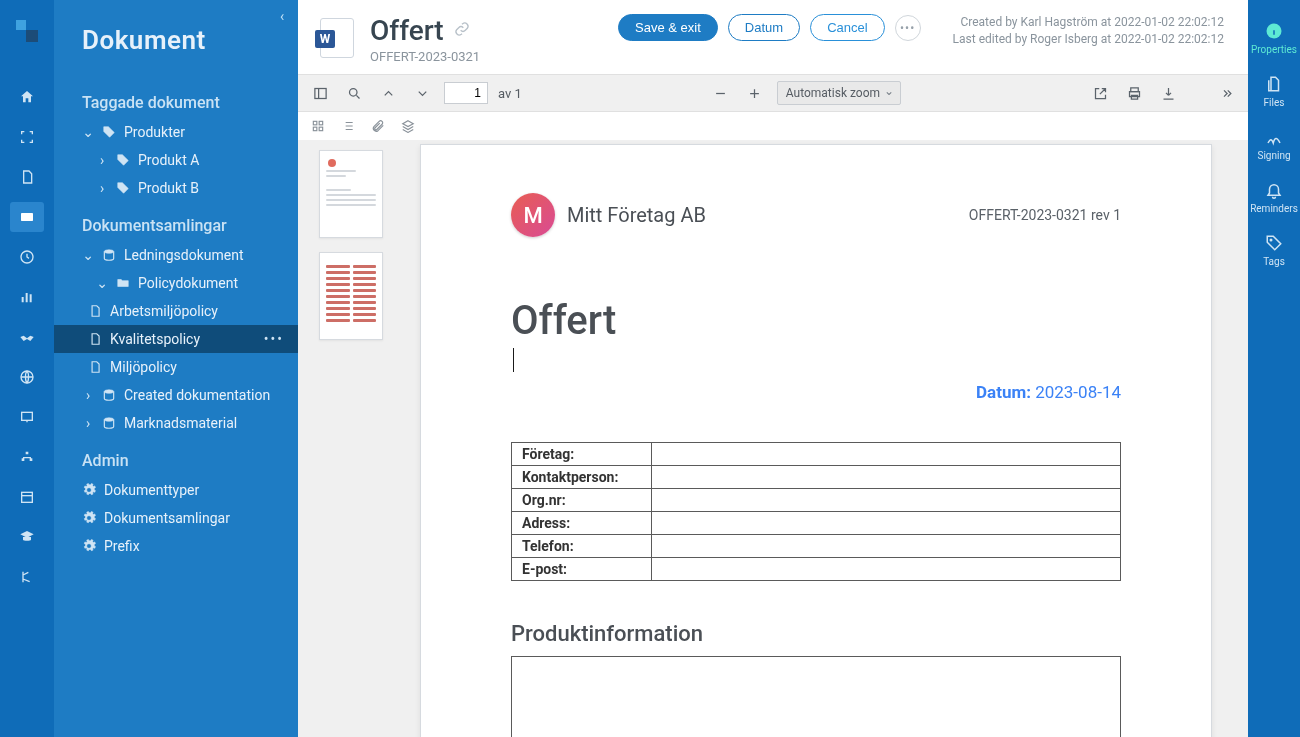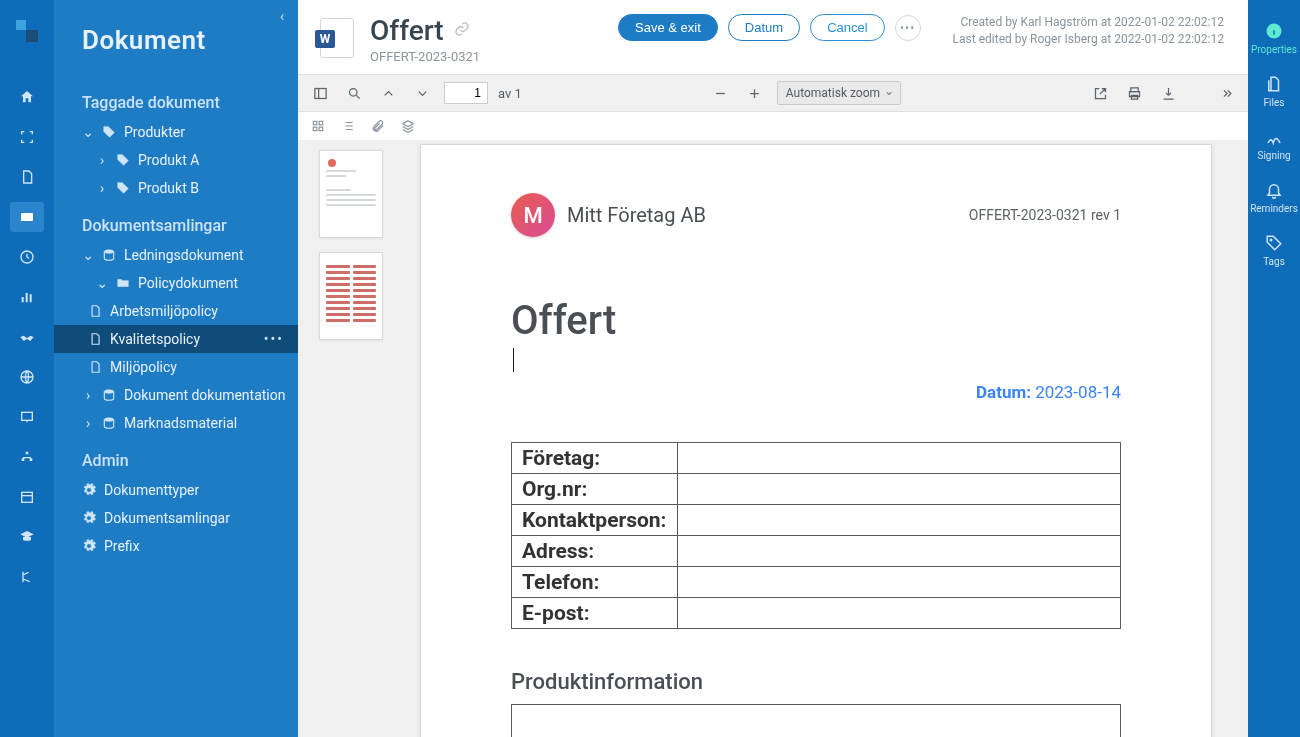--- a/index.html
+++ b/index.html
@@ -75,21 +75,21 @@
   .co-left { display:flex; align-items:center; gap:12px; }
   .avatar { width:44px; height:44px; border-radius:50%; background:linear-gradient(135deg,#e85d52,#d94b95); color:#fff; font-size:22px; font-weight:500; display:flex; align-items:center; justify-content:center; box-shadow:0 1px 3px rgba(0,0,0,.2);}
   .co-name { font-size:20px; color:#4a4f55; }
   .revtxt { font-size:14px; color:#5a6168; }
   .doc-h1 { font-size:40px; color:#4a4f55; font-weight:500; margin-bottom:4px; }
   .cursor-line { width:1px; height:24px; background:#1a1a1a; margin:4px 0 10px 2px; }
   .datum { font-size:17px; color:#3b82f6; margin-bottom:40px;text-align:right; }
   .datum b { font-weight:700; }
   .sect { font-size:22px; color:#4a4f55; font-weight:500; margin-bottom:10px; }
   table.info { width:100%; border-collapse:collapse; margin-bottom:40px; }
-  table.info td { border:1px solid #5a5a5a; padding:3px 10px; font-size:21px; }
+  table.info td { border:1px solid #5a5a5a; padding:3px 10px; font-size:14px; }
   table.info td.key { width:140px; font-weight:700; }
   .prodbox { width:100%; height:200px; border:1px solid #5a5a5a; }
 
   
   .rbar { width:52px; background:#0f6cb8; display:flex; flex-direction:column; align-items:center; padding-top:14px; gap:4px; }
   .rbar .ritem { display:flex; flex-direction:column; align-items:center; gap:4px; padding:8px 0; color:#cfe4f4; cursor:pointer; width:100%; }
   .rbar .ritem span { font-size:10px; }
   .rbar .ritem.sel { color:#5eead4; }
   .rbar svg { width:18px; height:18px; }
 
@@ -252,21 +252,21 @@
       <span class="lbl">Miljöpolicy</span>
     </div>
     <div class="row d1">
       <span class="chev">›</span>
       <span class="glyph">
           <svg viewBox="0 0 24 24" fill="currentColor">
             <ellipse cx="12" cy="6" rx="8" ry="3"></ellipse>
             <path d="M4 6v12c0 1.6 3.6 3 8 3s8-1.4 8-3V6" fill="none" stroke="currentColor" stroke-width="2"></path>
           </svg>
         </span>
-      <span class="lbl">Dokument dokumentation</span>
+      <span class="lbl">Created dokumentation</span>
     </div>
     <div class="row d1">
       <span class="chev">›</span>
       <span class="glyph">
           <svg viewBox="0 0 24 24" fill="currentColor">
             <ellipse cx="12" cy="6" rx="8" ry="3"></ellipse>
             <path d="M4 6v12c0 1.6 3.6 3 8 3s8-1.4 8-3V6" fill="none" stroke="currentColor" stroke-width="2"></path>
           </svg>
         </span>
       <span class="lbl">Marknadsmaterial</span>
@@ -473,25 +473,25 @@
           <span>2023-08-14</span>
         </div>
 
         <table class="info">
           <tbody>
               <tr>
                 <td class="key">Företag:</td>
                 <td></td>
               </tr>
           <tr>
-                <td class="key">Org.nr:</td>
+                <td class="key">Kontaktperson:</td>
                 <td></td>
               </tr>
           <tr>
-                <td class="key">Kontaktperson:</td>
+                <td class="key">Org.nr:</td>
                 <td></td>
               </tr>
           <tr>
                 <td class="key">Adress:</td>
                 <td></td>
               </tr>
           <tr>
                 <td class="key">Telefon:</td>
                 <td></td>
               </tr>

